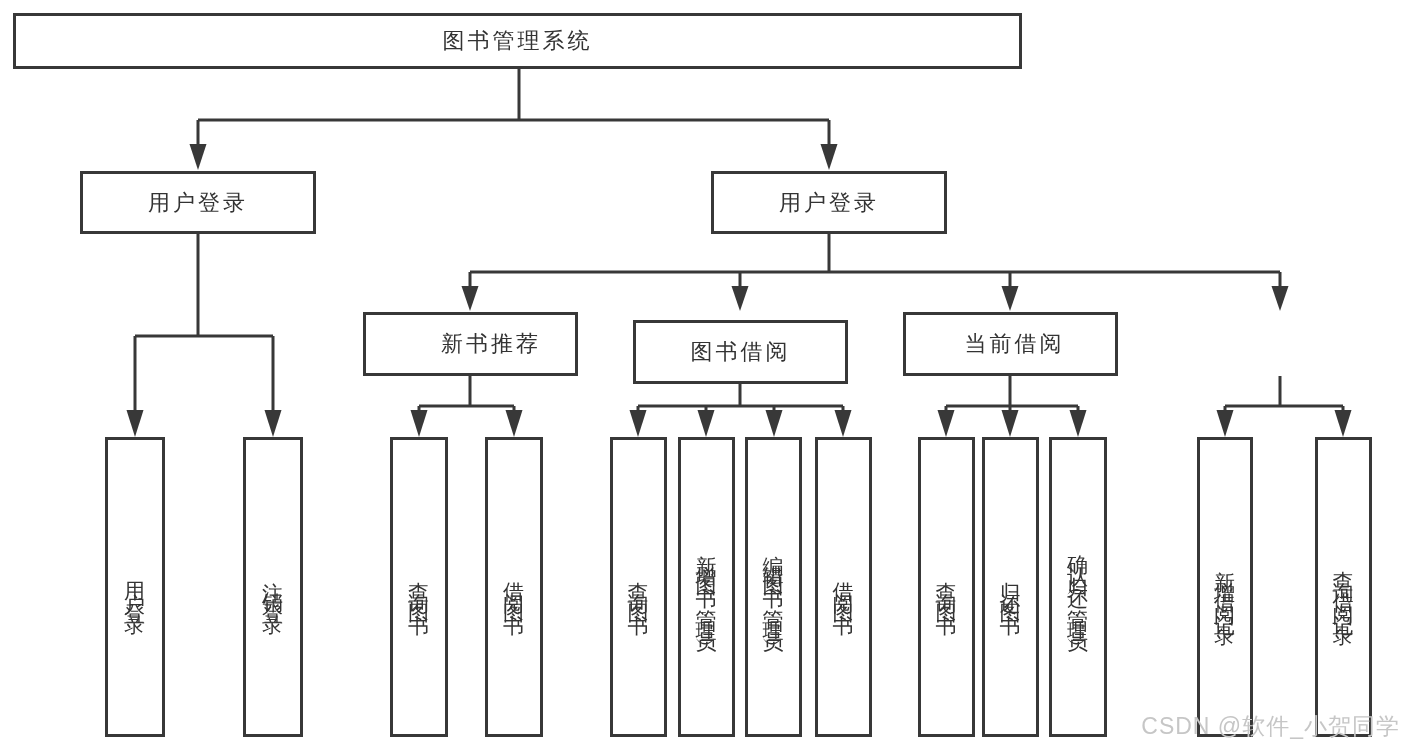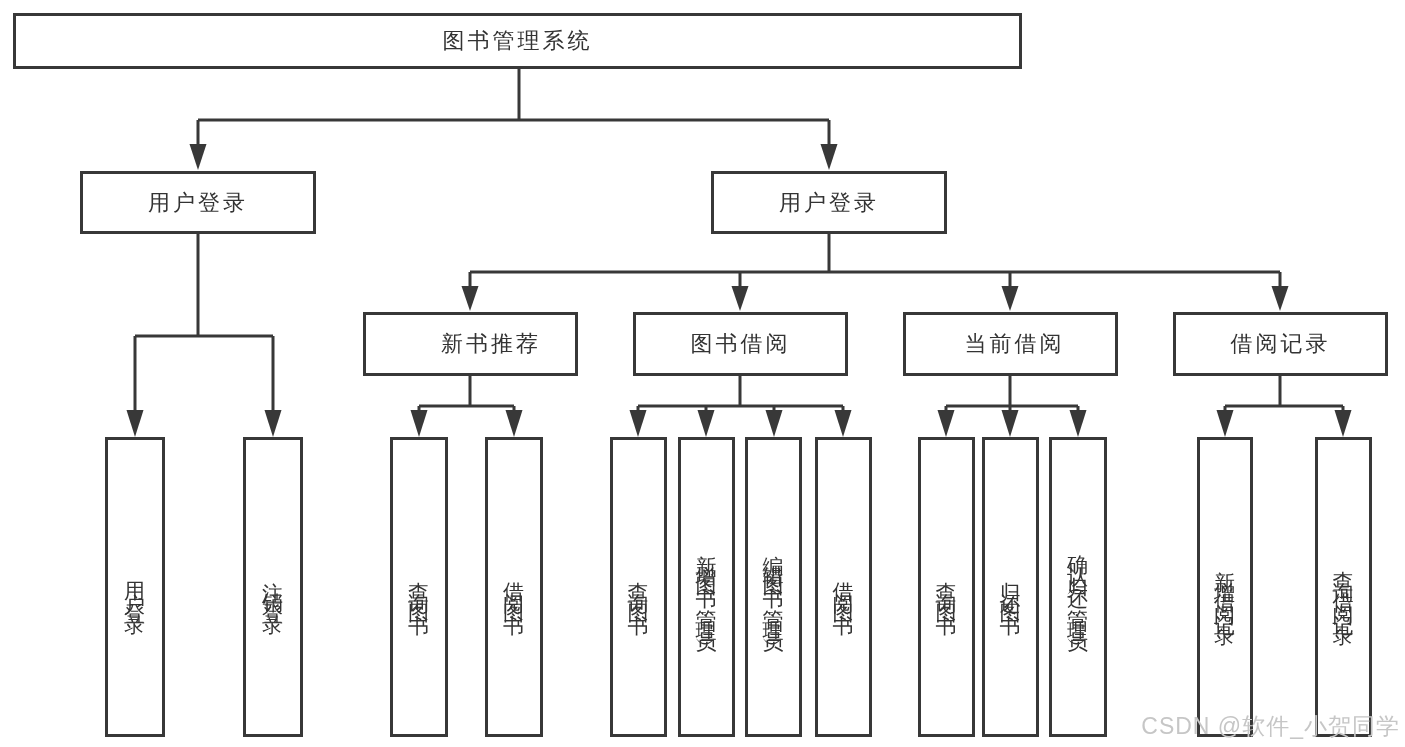--- a/index.html
+++ b/index.html
@@ -49,21 +49,21 @@
     line-height: 1;
     color: var(--text, #333333);
   }
   
   .n-root  { left: 13px;  top: 13px;  width: 1009px; height: 56px; }
   
   .n-l2a   { left: 80px;  top: 171px; width: 236px; height: 63px; }
   .n-l2b   { left: 711px; top: 171px; width: 236px; height: 63px; }
   
   .n-l3a   { left: 363px;  top: 312px; width: 215px; height: 64px; padding-left: 41px; }
-  .n-l3b   { left: 633px;  top: 312px; width: 215px; height: 64px; }
+  .n-l3b   { left: 633px;  top: 320px; width: 215px; height: 64px; }
   .n-l3c   { left: 903px;  top: 312px; width: 215px; height: 64px; padding-left: 8px; }
   .n-l3d   { left: 1173px; top: 312px; width: 215px; height: 64px; }
   
   .n-lf1  { left: 105px;  top: 437px; width: 60px; height: 300px; }
   .n-lf2  { left: 243px;  top: 437px; width: 60px; height: 300px; }
   .n-lf3  { left: 390px;  top: 437px; width: 58px; height: 300px; }
   .n-lf4  { left: 485px;  top: 437px; width: 58px; height: 300px; }
   .n-lf5  { left: 610px;  top: 437px; width: 57px; height: 300px; }
   .n-lf6  { left: 678px;  top: 437px; width: 57px; height: 300px; }
   .n-lf7  { left: 745px;  top: 437px; width: 57px; height: 300px; }
@@ -166,23 +166,20 @@
 
   <div class="node hnode n-l3a">
     <span>新书推荐</span>
   </div>
   <div class="node hnode n-l3b">
     <span>图书借阅</span>
   </div>
   <div class="node hnode n-l3c">
     <span>当前借阅</span>
   </div>
-  <div class="node hnode n-l3d">
-    <span>借阅记录</span>
-  </div>
 
   <div class="node leaf n-lf1">
     <span>用户登录</span>
   </div>
   <div class="node leaf n-lf2">
     <span>注销登录</span>
   </div>
   <div class="node leaf n-lf3">
     <span>查询图书</span>
   </div>

